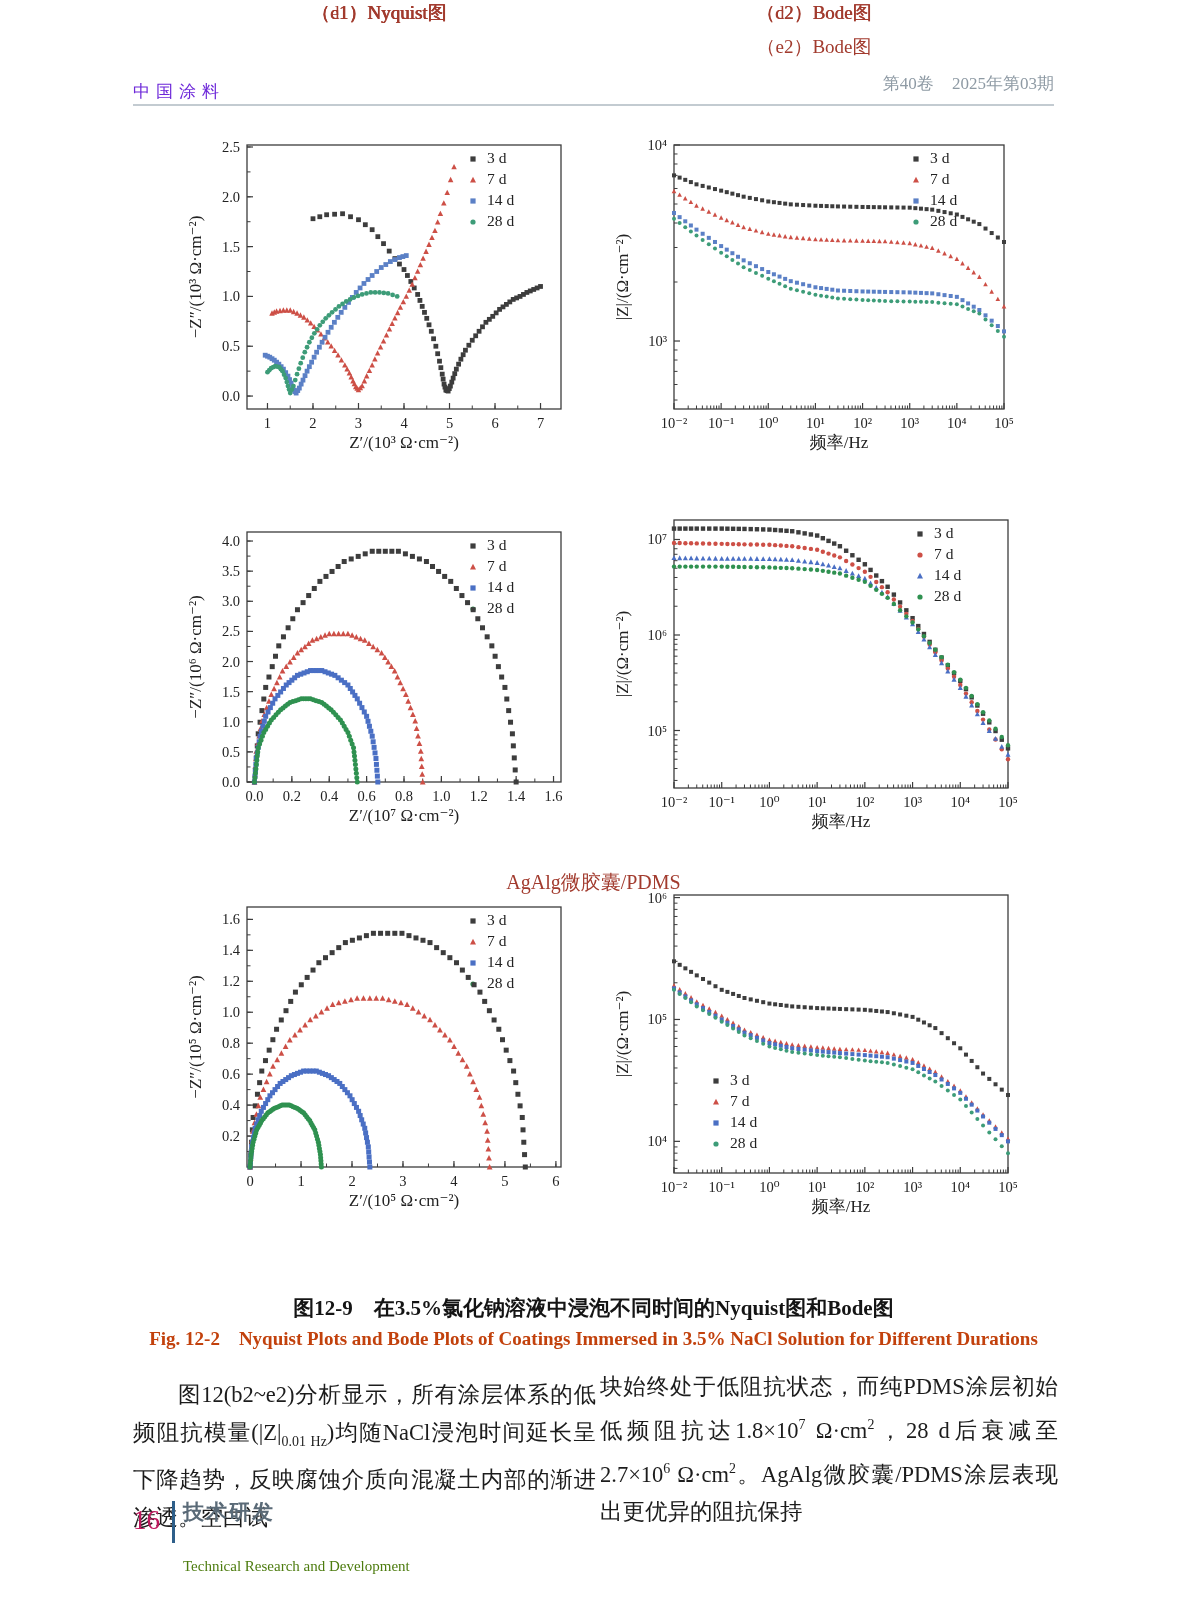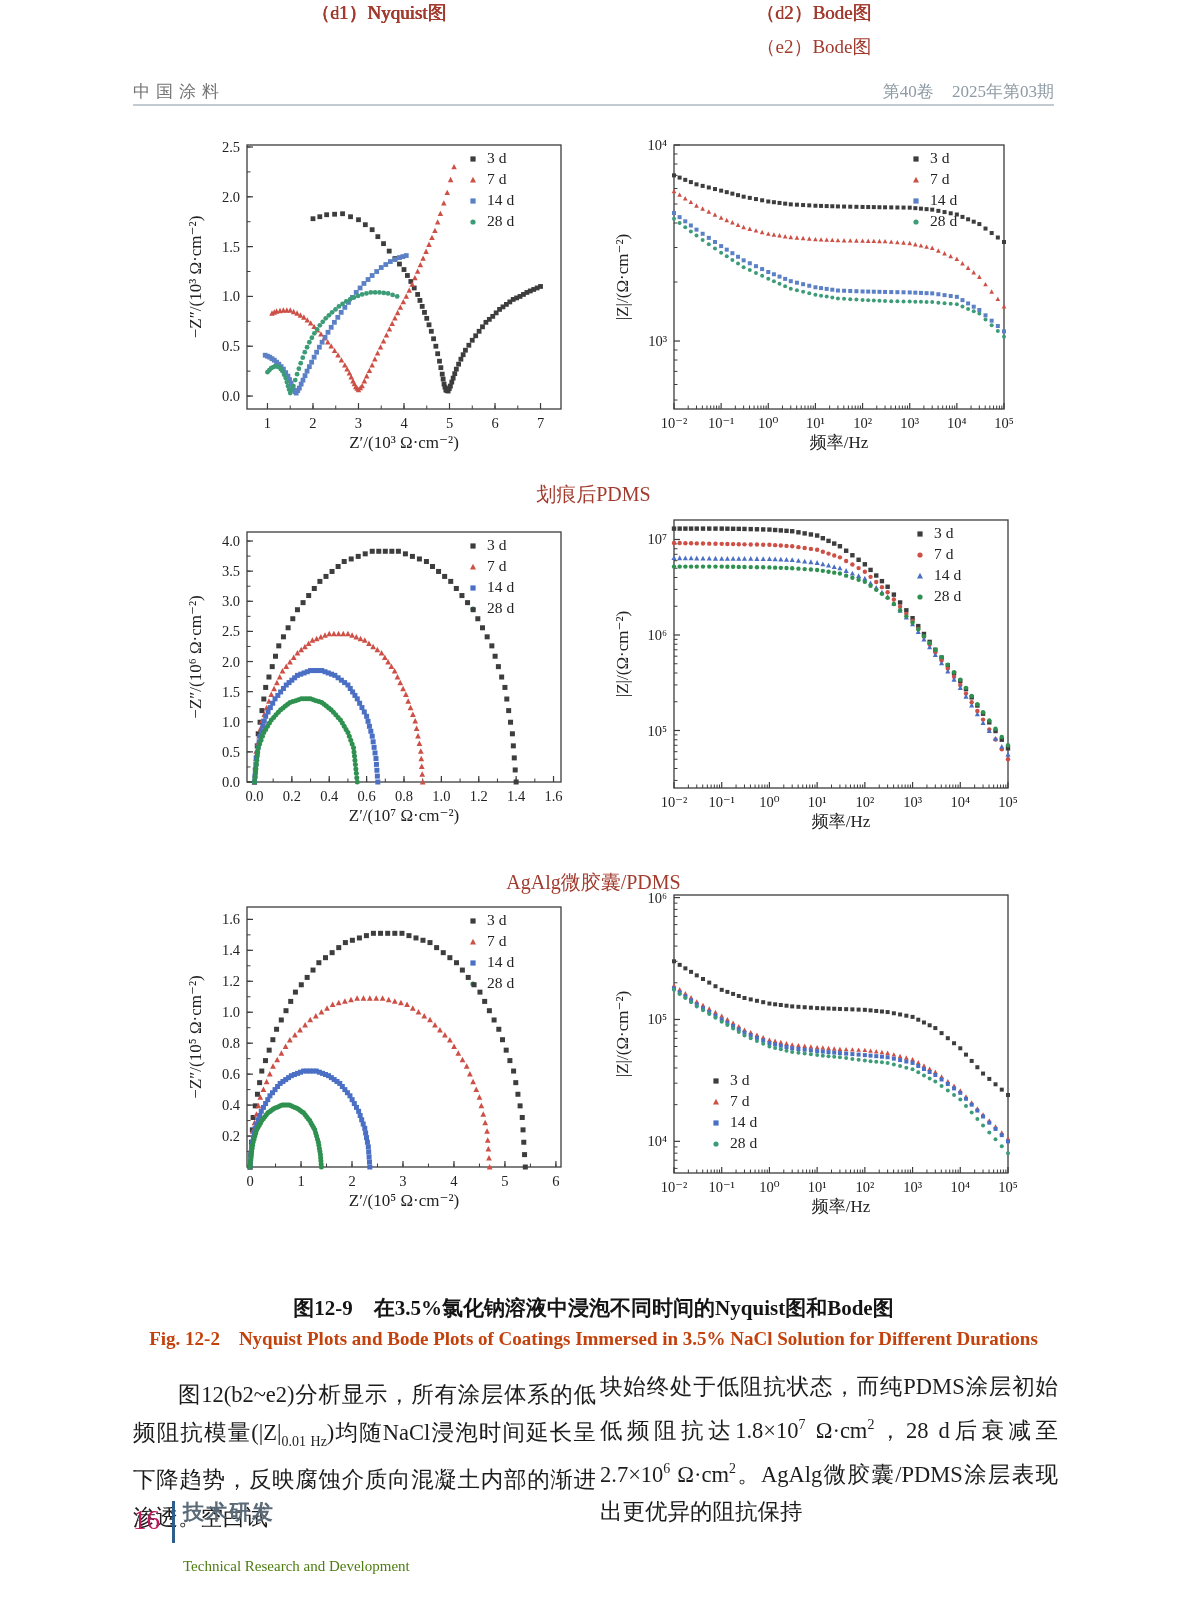--- a/index.html
+++ b/index.html
@@ -1,20 +1,20 @@
 <!DOCTYPE html>
 <html><head>
 <meta charset="utf-8">
 <style>
   html,body{margin:0;padding:0;background:#ffffff;}
   #page{position:relative;width:1187px;height:1600px;background:#fff;overflow:hidden;
         font-family:"Liberation Serif","DejaVu Serif",serif;color:#222;}
   
-  .hdr-left{position:absolute;left:133px;top:80px;font-size:17px;letter-spacing:6px;color:#737373;}
-  .hdr-right{position:absolute;right:133px;top:80px;font-size:17px;color:#8e9aa4;}
+  .hdr-left{position:absolute;left:133px;top:80px;font-size:17px;letter-spacing:6px;color:#6d28d9;}
+  .hdr-right{position:absolute;right:133px;top:72px;font-size:17px;color:#8e9aa4;}
   .hdr-rule{position:absolute;left:133px;right:133px;top:104px;border-top:2px solid #c3cbd1;}
   
   .chart{position:absolute;}
   #chart-c1{left:183px;top:131px;width:392px;height:326px;}
   #chart-c2{left:610px;top:131px;width:408px;height:326px;}
   #chart-d1{left:183px;top:518px;width:392px;height:312px;}
   #chart-d2{left:610px;top:506px;width:412px;height:330px;}
   #chart-e1{left:183px;top:893px;width:392px;height:322px;}
   #chart-e2{left:610px;top:881px;width:412px;height:340px;}
   svg text{font-family:"Liberation Serif","DejaVu Serif",serif;}
@@ -681,21 +681,20 @@
         <circle cx="369.35000200821264" cy="182.60263665398796" r="2" fill="#3d9c78"></circle>
         <circle cx="375.5125015061595" cy="188.41908954205627" r="2" fill="#3d9c78"></circle>
         <circle cx="381.6750010041063" cy="194.2355424301246" r="2" fill="#3d9c78"></circle>
         <circle cx="387.83750050205316" cy="200.05199531819292" r="2" fill="#3d9c78"></circle>
         <circle cx="394" cy="205.86844820626123" r="2" fill="#3d9c78"></circle>
       </svg></div>
   <div id="cap-row-c">
     <div class="cap cap-l" style="position:absolute;">（c1）Nyquist图</div>
     <div class="cap cap-r" style="position:absolute;">（c2）Bode图</div>
   </div>
-  <div class="groupcap" id="group-c">划痕后PDMS</div>
 
   <div id="chart-d1" class="chart"><svg width="392" height="312" viewBox="0 0 392 312">
         <rect x="64" y="14" width="314" height="250" fill="none" stroke="#3c3c3c" stroke-width="1.3"></rect>
         <line x1="71.47619047619048" y1="264" x2="71.47619047619048" y2="260.5" stroke="#3c3c3c" stroke-width="1"></line>
         <line x1="90.16666666666667" y1="264" x2="90.16666666666667" y2="260.5" stroke="#3c3c3c" stroke-width="1"></line>
         <line x1="108.85714285714286" y1="264" x2="108.85714285714286" y2="260.5" stroke="#3c3c3c" stroke-width="1"></line>
         <line x1="127.54761904761907" y1="264" x2="127.54761904761907" y2="260.5" stroke="#3c3c3c" stroke-width="1"></line>
         <line x1="146.23809523809524" y1="264" x2="146.23809523809524" y2="260.5" stroke="#3c3c3c" stroke-width="1"></line>
         <line x1="164.92857142857144" y1="264" x2="164.92857142857144" y2="260.5" stroke="#3c3c3c" stroke-width="1"></line>
         <line x1="183.61904761904765" y1="264" x2="183.61904761904765" y2="260.5" stroke="#3c3c3c" stroke-width="1"></line>

